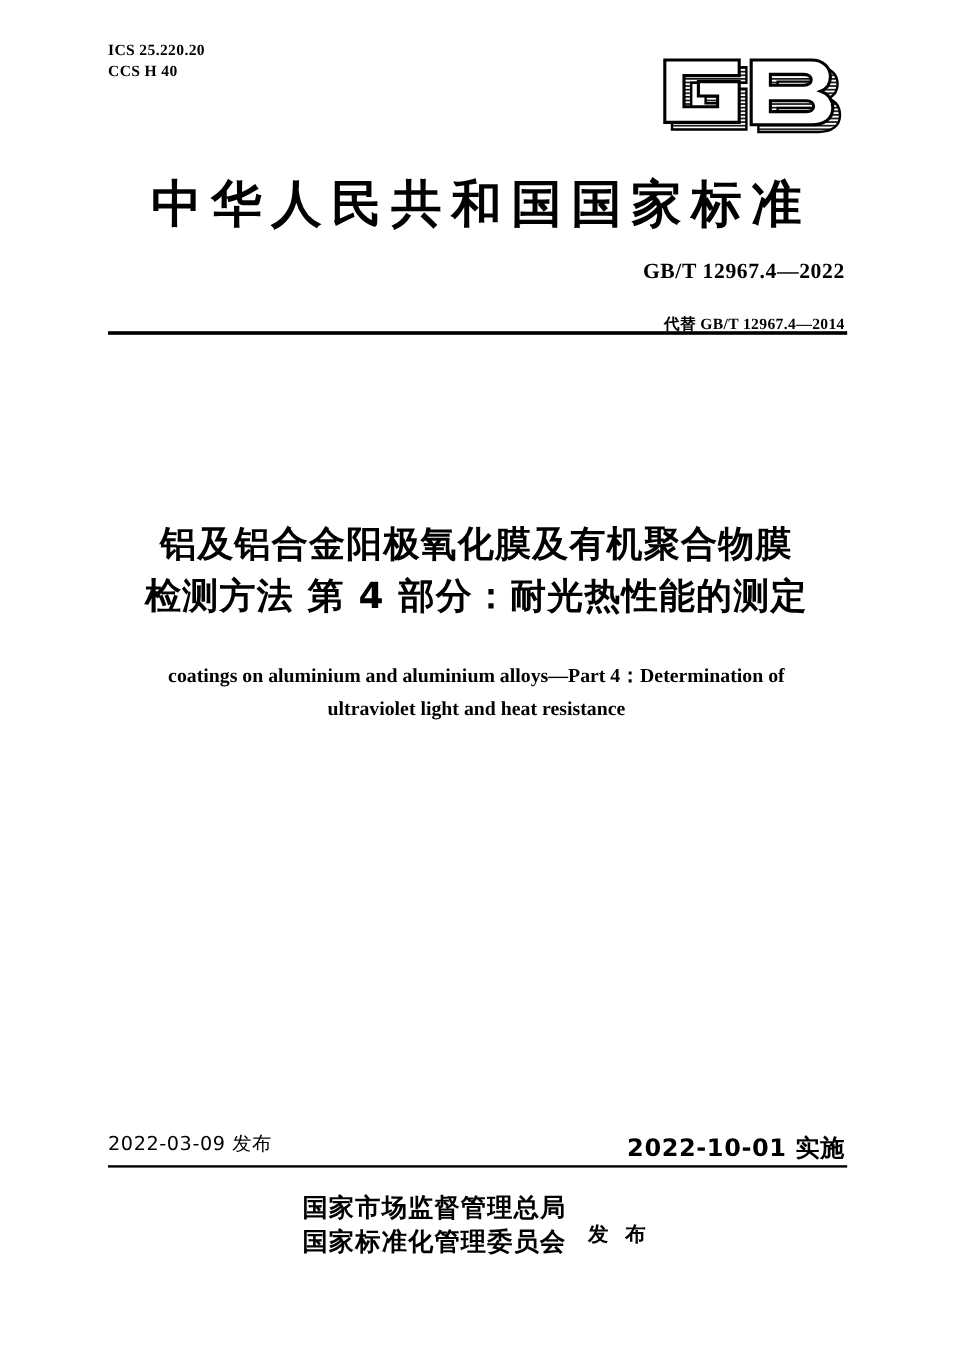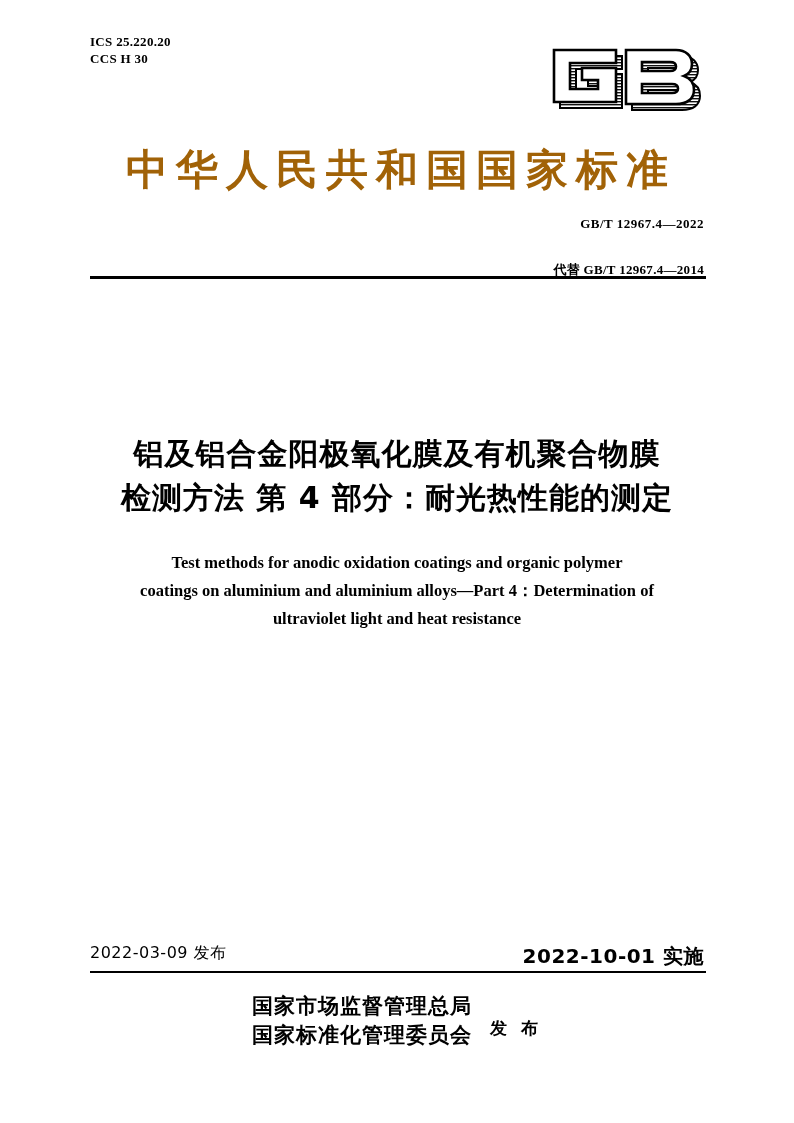--- a/index.html
+++ b/index.html
@@ -51,31 +51,31 @@
     position: absolute;
     left: 0;
     right: 0;
     top: 142px;
     text-align: center;
     font-family: "DejaVu Sans", sans-serif;
     font-weight: bold;
     font-size: 42px;
     letter-spacing: 8px;
     text-indent: 8px;
-    color: #a16207;
+    color: #000000;
   }
 
   
   .std-no {
     position: absolute;
     right: 90px;
     top: 216px;
     text-align: right;
     font-family: "Liberation Serif", serif;
-    font-size: 13px;
+    font-size: 18px;
     font-weight: bold;
     letter-spacing: 0.5px;
   }
   .std-replaces {
     position: absolute;
     right: 90px;
     top: 261px;
     text-align: right;
     font-family: "Liberation Serif", serif;
     font-size: 13px;
@@ -171,21 +171,21 @@
     padding-top: 14px;
   }
 </style>
 </head>
 <body>
 
 <div class="page">
 
   <div class="codes">
     <div>ICS 25.220.20</div>
-    <div>CCS H 30</div>
+    <div>CCS H 40</div>
   </div>
 
   <div class="gb-logo">
     <svg width="160" height="86" viewBox="0 0 160 86" xmlns="http://www.w3.org/2000/svg">
       <defs>
         <pattern id="hatch" width="3" height="3" patternUnits="userSpaceOnUse" patternTransform="rotate(0)">
           <rect width="3" height="3" fill="#ffffff"></rect>
           <rect width="3" height="1.4" fill="#111111"></rect>
         </pattern>
       </defs>
@@ -212,21 +212,20 @@
   <div class="std-replaces">代替 GB/T 12967.4—2014</div>
 
   <div class="rule-top"></div>
 
   <div class="title-cn">
     <div class="line1">铝及铝合金阳极氧化膜及有机聚合物膜</div>
     <div class="line2">检测方法  第 4 部分：耐光热性能的测定</div>
   </div>
 
   <div class="title-en">
-    <div>Test methods for anodic oxidation coatings and organic polymer</div>
     <div>coatings on aluminium and aluminium alloys—Part 4：Determination of</div>
     <div>ultraviolet light and heat resistance</div>
   </div>
 
   <div class="rule-bottom"></div>
 
   <div class="date-left">2022-03-09 发布</div>
   <div class="date-right">2022-10-01 实施</div>
 
   <div class="issuer-wrap">

